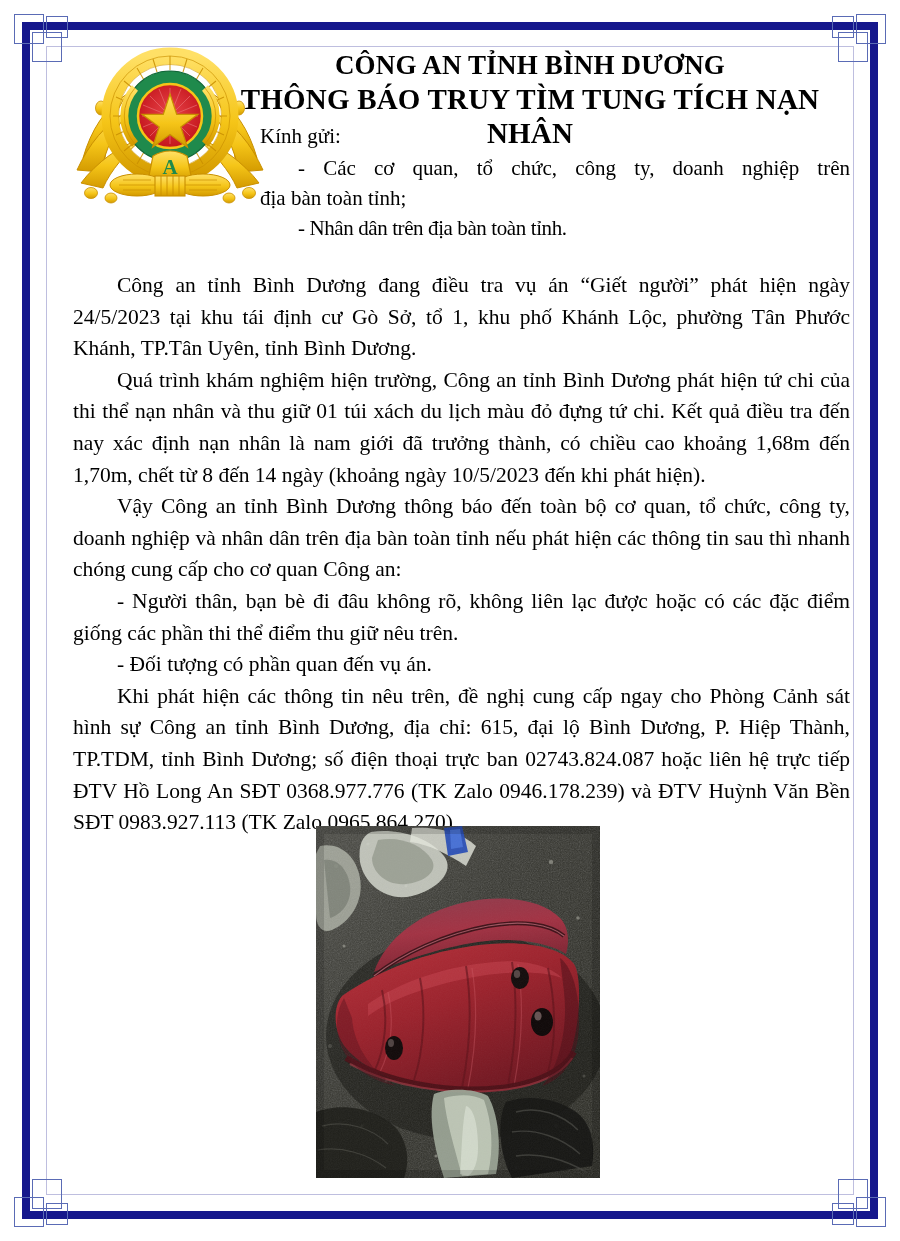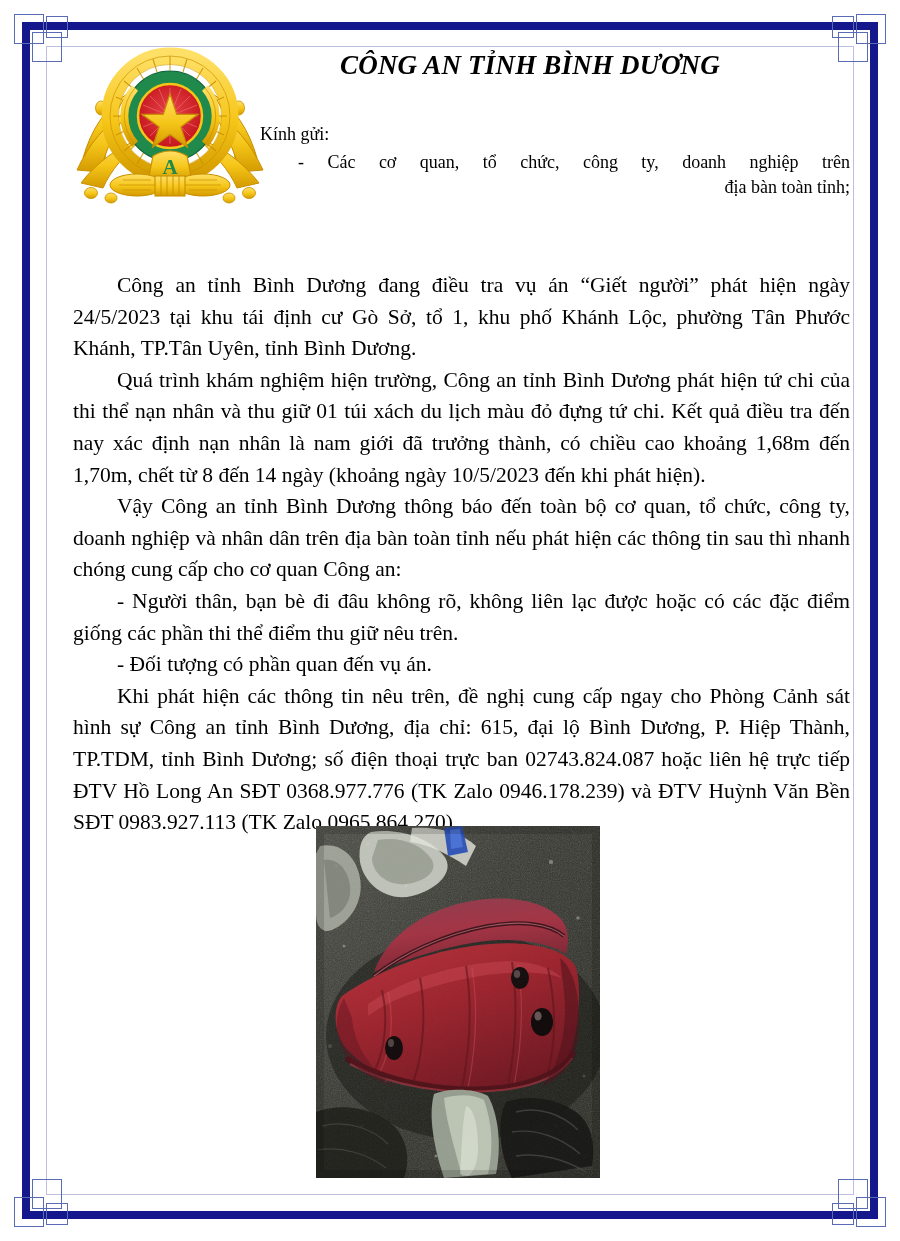--- a/index.html
+++ b/index.html
@@ -103,44 +103,43 @@
     left: 160px;
     top: 20px;
     width: 640px;
     text-align: center;
   }
   .heading .ln {
     font-weight: bold;
     letter-spacing: .2px;
     line-height: 1.18;
     color: #000;
-    font-style: italic;
   }
   .heading .ln1 { font-size: 27px; }
   .heading .ln2 { font-size: 29px; }
 
   
   .recipients {
     position: absolute;
     left: 210px;
     top: 92px;
     width: 590px;
-    font-size: 18px;
+    font-size: 21px;
     line-height: 1.42;
   }
   .recipients .kg { margin-left: 0; }
   .recipients .r1 {
     text-align: justify;
     text-align-last: justify;
     margin-left: 38px;
     margin-top: 2px;
   }
   .recipients .r1b {
     margin-left: 0;
-    text-align: right;
+    text-align: left;
   }
   .recipients .r2 {
     margin-left: 38px;
     margin-top: 1px;
     letter-spacing: -0.4px;
   }
 
   
   .body {
     position: absolute;
@@ -286,26 +285,28 @@
         <g stroke="#c98f00" stroke-width="0.9">
           <path d="M86 138 v20 M92 138 v20 M98 138 v20 M104 138 v20"></path>
         </g>
         <ellipse cx="36" cy="160" rx="6" ry="5" fill="url(#gg)" stroke="#c98f00" stroke-width="0.8"></ellipse>
         <ellipse cx="154" cy="160" rx="6" ry="5" fill="url(#gg)" stroke="#c98f00" stroke-width="0.8"></ellipse>
       </svg>
     </div>
 
     <div class="heading">
       <div class="ln ln1">CÔNG AN TỈNH BÌNH DƯƠNG</div>
+      <div class="ln ln2">THÔNG BÁO TRUY TÌM TUNG TÍCH NẠN NHÂN</div>
     </div>
 
     <div class="recipients">
       <div class="kg">Kính gửi:</div>
       <div class="r1">- Các cơ quan, tổ chức, công ty, doanh nghiệp trên</div>
       <div class="r1b">địa bàn toàn tỉnh;</div>
+      <div class="r2">- Nhân dân trên địa bàn toàn tỉnh.</div>
     </div>
 
     <div class="body">
       <p>Công an tỉnh Bình Dương đang điều tra vụ án “Giết người” phát hiện ngày 24/5/2023 tại khu tái định cư Gò Sở, tổ 1, khu phố Khánh Lộc, phường Tân Phước Khánh, TP.Tân Uyên, tỉnh Bình Dương.</p>
       <p>Quá trình khám nghiệm hiện trường, Công an tỉnh Bình Dương phát hiện tứ chi của thi thể nạn nhân và thu giữ 01 túi xách du lịch màu đỏ đựng tứ chi. Kết quả điều tra đến nay xác định nạn nhân là nam giới đã trưởng thành, có chiều cao khoảng 1,68m đến 1,70m, chết từ 8 đến 14 ngày (khoảng ngày 10/5/2023 đến khi phát hiện).</p>
       <p>Vậy Công an tỉnh Bình Dương thông báo đến toàn bộ cơ quan, tổ chức, công ty, doanh nghiệp và nhân dân trên địa bàn toàn tỉnh nếu phát hiện các thông tin sau thì nhanh chóng cung cấp cho cơ quan Công an:</p>
       <p class="bullet">- Người thân, bạn bè đi đâu không rõ, không liên lạc được hoặc có các đặc điểm giống các phần thi thể điểm thu giữ nêu trên.</p>
       <p class="bullet">- Đối tượng có phần quan đến vụ án.</p>
       <p>Khi phát hiện các thông tin nêu trên, đề nghị cung cấp ngay cho Phòng Cảnh sát hình sự Công an tỉnh Bình Dương, địa chỉ: 615, đại lộ Bình Dương, P. Hiệp Thành, TP.TDM, tỉnh Bình Dương; số điện thoại trực ban 02743.824.087 hoặc liên hệ trực tiếp ĐTV Hồ Long An SĐT 0368.977.776 (TK Zalo 0946.178.239) và ĐTV Huỳnh Văn Bền SĐT 0983.927.113 (TK Zalo 0965.864.270).</p>
     </div>

